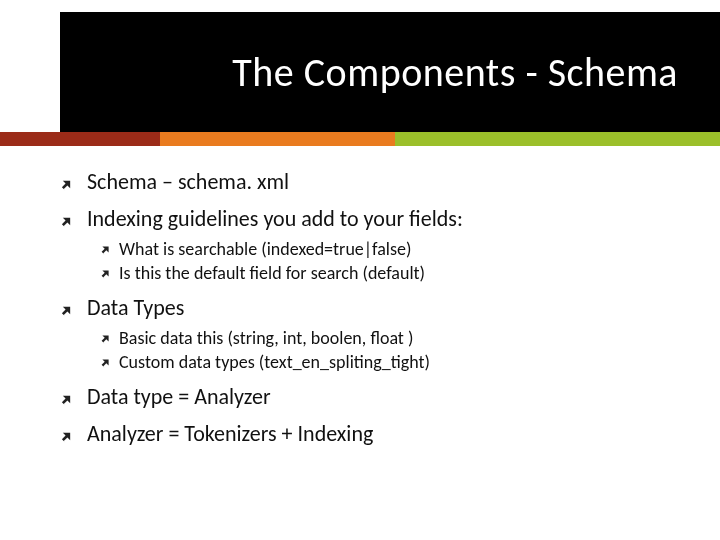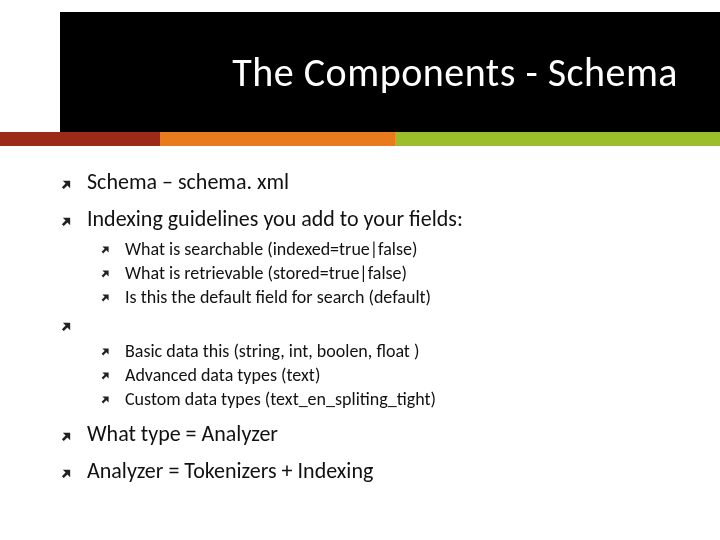--- a/index.html
+++ b/index.html
@@ -11,21 +11,21 @@
   .stripe .s1 { width: 160px; background: #9b2b18; }
   .stripe .s2 { width: 235px; background: #e97b1f; }
   .stripe .s3 { flex: 1; background: #9bbf2a; }
   .content { position: absolute; top: 158px; left: 60px; right: 36px; }
   ul { list-style: none; }
   .lvl1 > li { margin: 10px 0 6px 0; }
   .lvl1 > li > .row { display: flex; align-items: baseline; gap: 14px; }
   .lvl1 > li > .row > .arrow { color: #222; font-size: 16px; line-height: 1; position: relative; top: 2px; }
   .lvl1 > li > .row > .text { font-size: 22px; color: #111; }
   .lvl2 { margin: 6px 0 4px 40px; }
-  .lvl2 > li { display: flex; align-items: baseline; gap: 14px; margin: 2px 0; }
+  .lvl2 > li { display: flex; align-items: baseline; gap: 8px; margin: 2px 0; }
   .lvl2 > li .arrow { color: #222; font-size: 14px; }
   .lvl2 > li .text { font-size: 18px; color: #111; }
   .arrow-svg { width: 13px; height: 13px; display: inline-block; }
   .arrow-svg-sm { width: 11px; height: 11px; display: inline-block; }
 </style>
 </head>
 <body>
 
 <div class="slide">
   <div class="header-bar">
@@ -59,65 +59,54 @@
           <li>
               <span class="arrow"><svg class="arrow-svg-sm" viewBox="0 0 10 10">
                   <path d="M1 9 L1 4 L5 4 L5 1 L9 5 L5 9 L5 6 L1 6 Z" transform="rotate(-45 5 5)" fill="#222"></path>
                 </svg></span>
               <span class="text">What is searchable (indexed=true|false)</span>
             </li>
           <li>
               <span class="arrow"><svg class="arrow-svg-sm" viewBox="0 0 10 10">
                   <path d="M1 9 L1 4 L5 4 L5 1 L9 5 L5 9 L5 6 L1 6 Z" transform="rotate(-45 5 5)" fill="#222"></path>
                 </svg></span>
-              <span class="text">What is retrievable (stored=true|false)</span>
-            </li>
-          <li>
-              <span class="arrow"><svg class="arrow-svg-sm" viewBox="0 0 10 10">
-                  <path d="M1 9 L1 4 L5 4 L5 1 L9 5 L5 9 L5 6 L1 6 Z" transform="rotate(-45 5 5)" fill="#222"></path>
-                </svg></span>
               <span class="text">Is this the default field for search (default)</span>
             </li>
         </ul>
       </li>
 
       <li>
         <div class="row">
           <span class="arrow"><svg class="arrow-svg" viewBox="0 0 10 10">
                 <path d="M1 9 L1 4 L5 4 L5 1 L9 5 L5 9 L5 6 L1 6 Z" transform="rotate(-45 5 5)" fill="#222"></path>
               </svg></span>
+          <span class="text">Data Types</span>
         </div>
         <ul class="lvl2">
           <li>
               <span class="arrow"><svg class="arrow-svg-sm" viewBox="0 0 10 10">
                   <path d="M1 9 L1 4 L5 4 L5 1 L9 5 L5 9 L5 6 L1 6 Z" transform="rotate(-45 5 5)" fill="#222"></path>
                 </svg></span>
               <span class="text">Basic data this (string, int, boolen, float )</span>
-            </li>
-          <li>
-              <span class="arrow"><svg class="arrow-svg-sm" viewBox="0 0 10 10">
-                  <path d="M1 9 L1 4 L5 4 L5 1 L9 5 L5 9 L5 6 L1 6 Z" transform="rotate(-45 5 5)" fill="#222"></path>
-                </svg></span>
-              <span class="text">Advanced data types (text)</span>
             </li>
           <li>
               <span class="arrow"><svg class="arrow-svg-sm" viewBox="0 0 10 10">
                   <path d="M1 9 L1 4 L5 4 L5 1 L9 5 L5 9 L5 6 L1 6 Z" transform="rotate(-45 5 5)" fill="#222"></path>
                 </svg></span>
               <span class="text">Custom data types (text_en_spliting_tight)</span>
             </li>
         </ul>
       </li>
 
       <li>
         <div class="row">
           <span class="arrow"><svg class="arrow-svg" viewBox="0 0 10 10">
                 <path d="M1 9 L1 4 L5 4 L5 1 L9 5 L5 9 L5 6 L1 6 Z" transform="rotate(-45 5 5)" fill="#222"></path>
               </svg></span>
-          <span class="text">What type = Analyzer</span>
+          <span class="text">Data type = Analyzer</span>
         </div>
       </li>
 
       <li>
         <div class="row">
           <span class="arrow"><svg class="arrow-svg" viewBox="0 0 10 10">
                 <path d="M1 9 L1 4 L5 4 L5 1 L9 5 L5 9 L5 6 L1 6 Z" transform="rotate(-45 5 5)" fill="#222"></path>
               </svg></span>
           <span class="text">Analyzer = Tokenizers + Indexing</span>
         </div>

